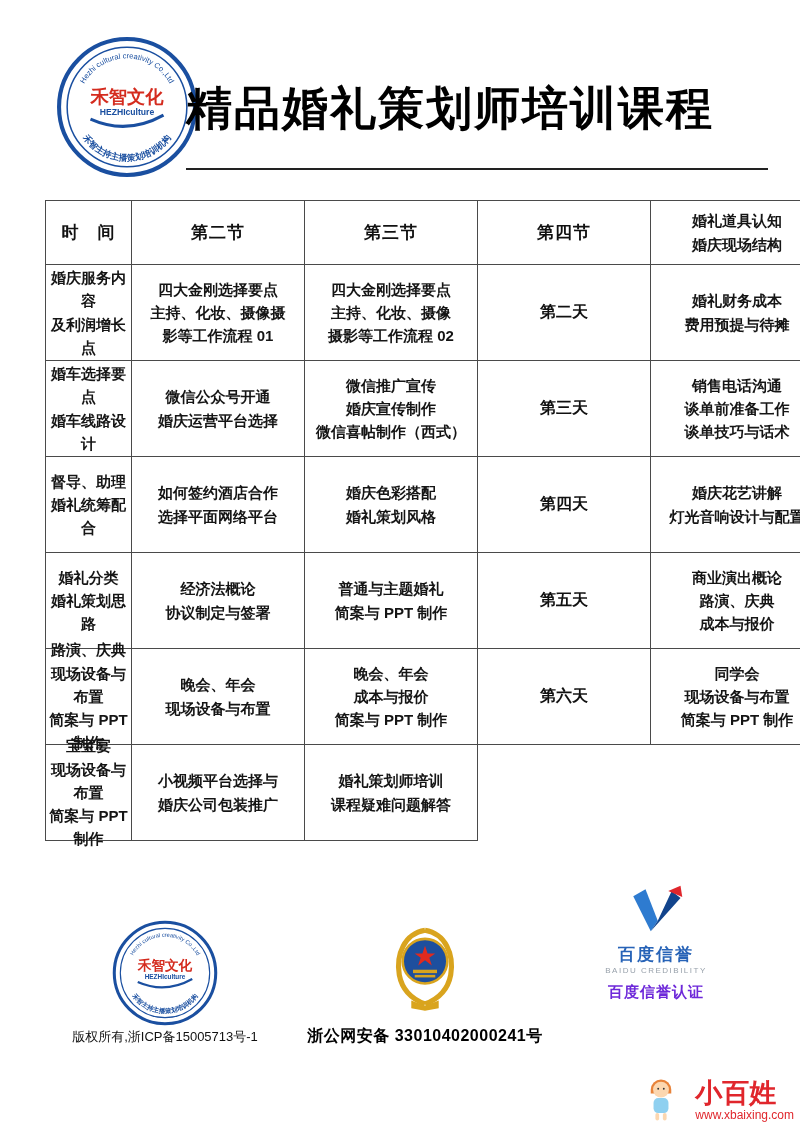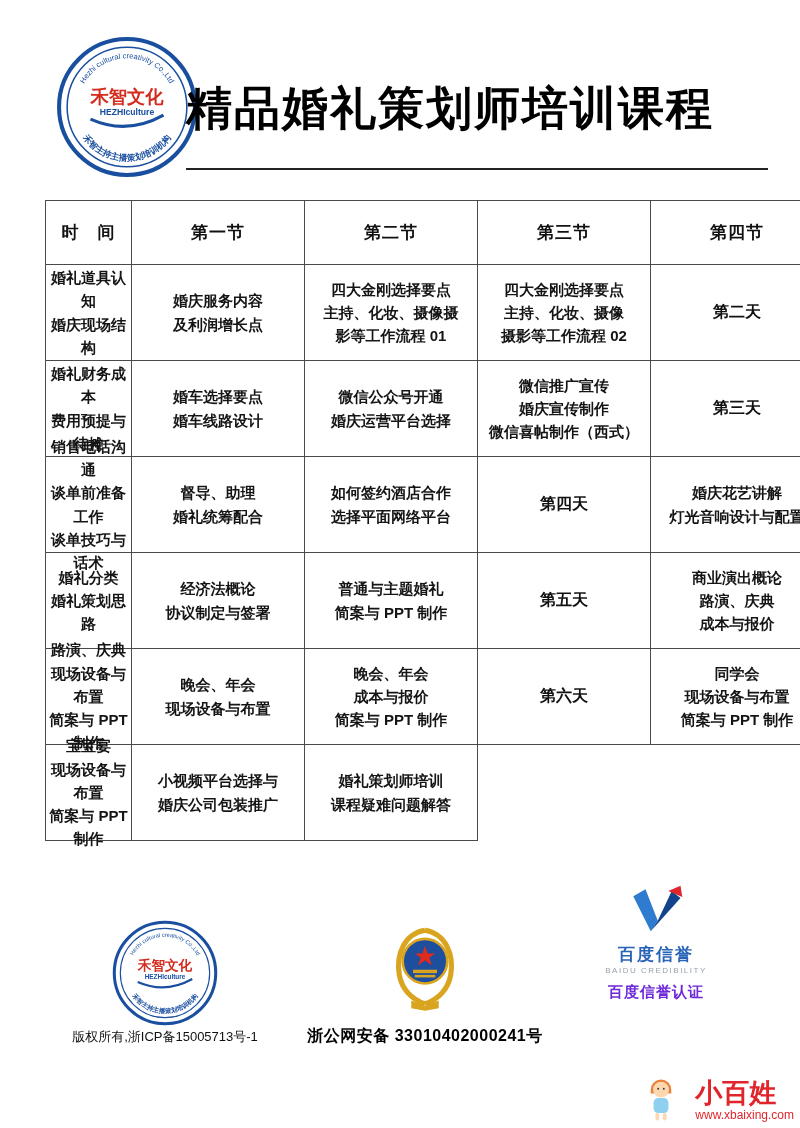--- a/index.html
+++ b/index.html
@@ -65,21 +65,20 @@
     <path d="M34,82 Q70,98 106,78" fill="none" stroke="#1a4fa0" stroke-width="3"></path>
     <text x="70" y="66" text-anchor="middle" font-size="18" font-weight="bold" fill="#d42b1e">禾智文化</text>
     <text x="70" y="78" text-anchor="middle" font-size="8.5" font-weight="bold" fill="#1a4fa0">HEZHIculture</text>
   </svg>
 
   <h1 class="title">精品婚礼策划师培训课程</h1>
   <div class="header-rule"></div>
 
   <div class="course-table">
     <div class="th">时　间</div>
-    <div class="th">第一节</div>
     <div class="th">第二节</div>
     <div class="th">第三节</div>
     <div class="th">第四节</div>
 
     <div class="cell">婚礼道具认知
 婚庆现场结构</div>
     <div class="cell">婚庆服务内容
 及利润增长点</div>
     <div class="cell">四大金刚选择要点
 主持、化妆、摄像摄
@@ -100,20 +99,22 @@
 微信喜帖制作（西式）</div>
 
     <div class="day">第三天</div>
     <div class="cell">销售电话沟通
 谈单前准备工作
 谈单技巧与话术</div>
     <div class="cell">督导、助理
 婚礼统筹配合</div>
     <div class="cell">如何签约酒店合作
 选择平面网络平台</div>
+    <div class="cell">婚庆色彩搭配
+婚礼策划风格</div>
 
     <div class="day">第四天</div>
     <div class="cell">婚庆花艺讲解
 灯光音响设计与配置</div>
     <div class="cell">婚礼分类
 婚礼策划思路</div>
     <div class="cell">经济法概论
 协议制定与签署</div>
     <div class="cell">普通与主题婚礼
 简案与 PPT 制作</div>

